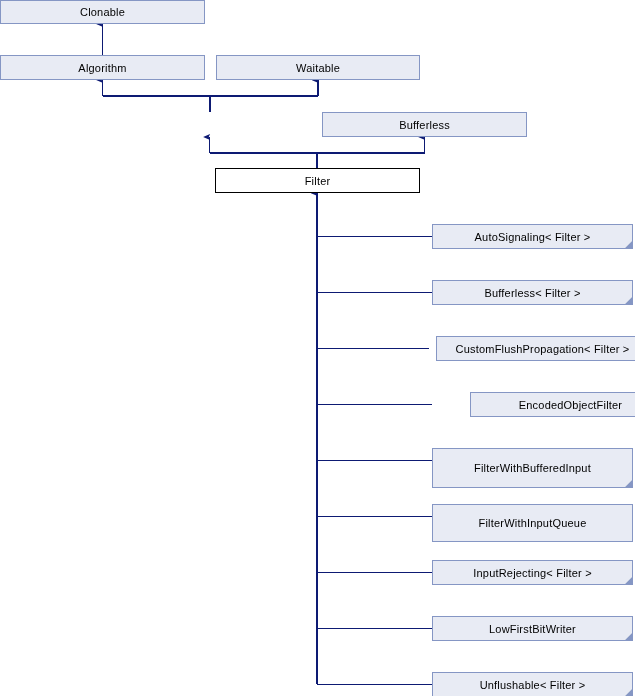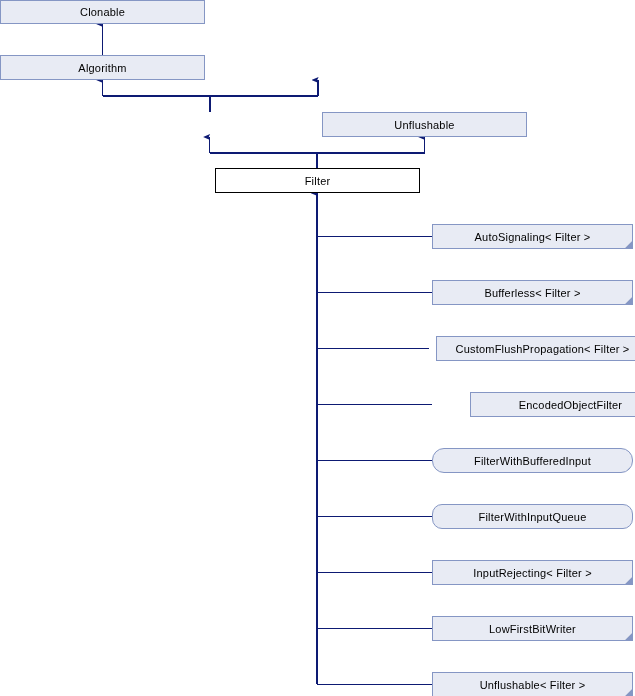--- a/index.html
+++ b/index.html
@@ -102,24 +102,27 @@
   </svg>
 
   <div class="node base" style="left: 0px; top: 0px; width: 205px; height: 24px;">
     <span class="node-label">Clonable</span>
   </div>
 
   <div class="node base" style="left: 0px; top: 55px; width: 205px; height: 25px;">
     <span class="node-label">Algorithm</span>
   </div>
 
+  <div class="node base" style="left: 216px; top: 55px; width: 204px; height: 25px;">
+    <span class="node-label">Waitable</span>
+  </div>
 
 
   <div class="node base" style="left: 322px; top: 112px; width: 205px; height: 25px;">
-    <span class="node-label">Unflushable</span>
+    <span class="node-label">Bufferless</span>
   </div>
 
   <div class="node focus" style="left: 215px; top: 168px; width: 205px; height: 25px; align-items: center;">
     <span class="node-label">Filter</span>
   </div>
 
   <div id="derived-host">
       <div class="node base" style="left: 432px; top: 224px; width: 201px; height: 25px; text-align: center;">
         <span class="node-label">AutoSignaling&lt; Filter &gt;</span>
         <span class="fold"></span>
@@ -128,25 +131,25 @@
         <span class="node-label">Bufferless&lt; Filter &gt;</span>
         <span class="fold"></span>
       </div>
       <div class="node base" style="left: 436px; top: 336px; width: 213px; height: 25px;">
         <span class="node-label">CustomFlushPropagation&lt; Filter &gt;</span>
         <span class="fold"></span>
       </div>
       <div class="node base" style="left: 432px; top: 392px; width: 201px; height: 25px; margin-left: 38px;">
         <span class="node-label">EncodedObjectFilter</span>
       </div>
-      <div class="node base" style="left: 432px; top: 448px; width: 201px; height: 25px; border-radius: 12px;">
+      <div class="node base" style="left: 432px; top: 448px; width: 201px; height: 40px;">
         <span class="node-label">FilterWithBufferedInput</span>
         <span class="fold"></span>
       </div>
-      <div class="node base" style="left: 432px; top: 504px; width: 201px; height: 25px; border-radius: 10px;">
+      <div class="node base" style="left: 432px; top: 504px; width: 201px; height: 38px;">
         <span class="node-label">FilterWithInputQueue</span>
       </div>
       <div class="node base" style="left: 432px; top: 560px; width: 201px; height: 25px;">
         <span class="node-label">InputRejecting&lt; Filter &gt;</span>
         <span class="fold"></span>
       </div>
       <div class="node base" style="left: 432px; top: 616px; width: 201px; height: 25px;">
         <span class="node-label">LowFirstBitWriter</span>
         <span class="fold"></span>
       </div>

